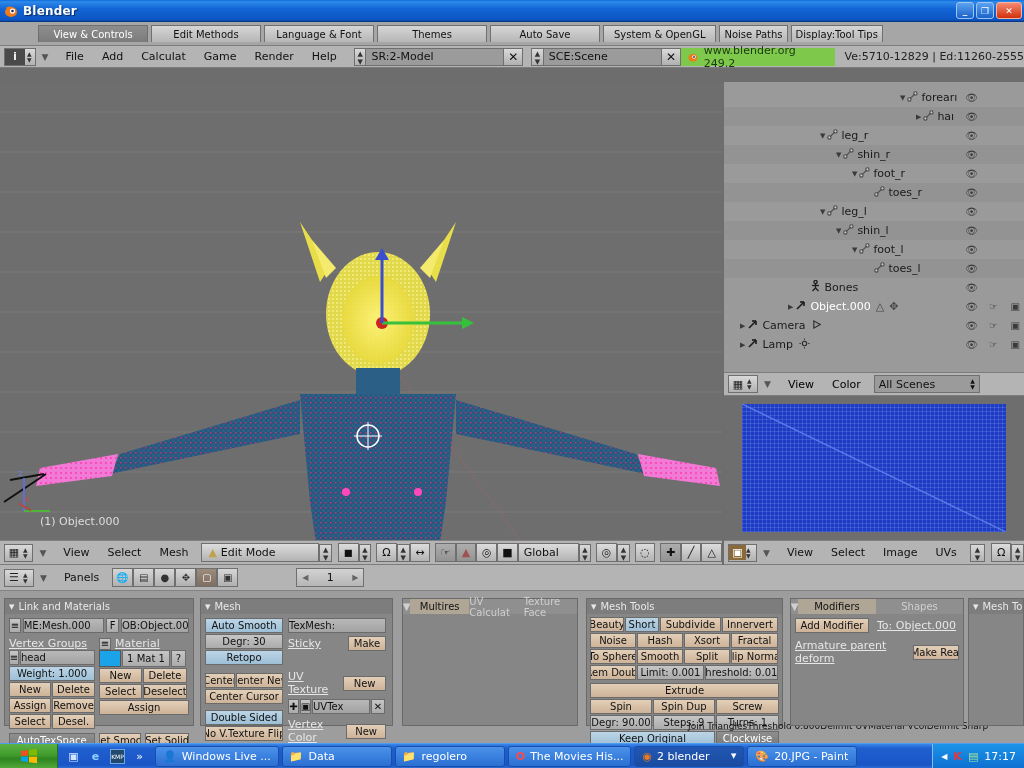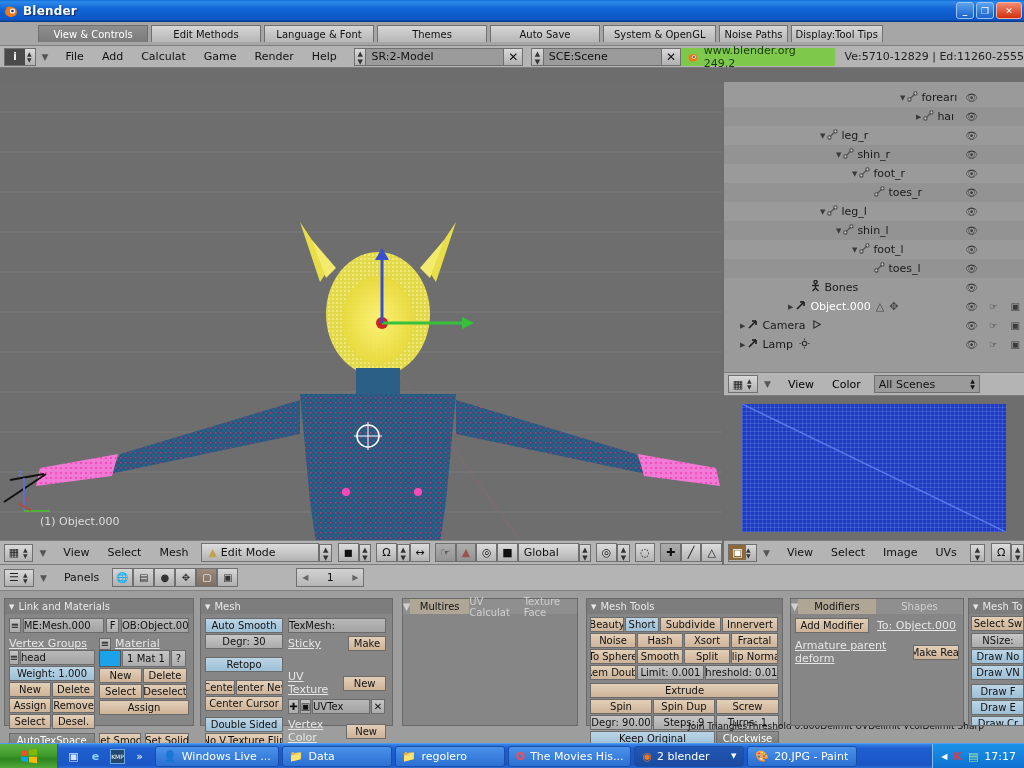--- a/index.html
+++ b/index.html
@@ -687,21 +687,21 @@
 
   <div class="panel" style="left:200px; top:33px; width:193px; height:128px;">
     <div class="ptitle">
       <span class="tri">▼</span>
       <span>Mesh</span>
     </div>
     <div style="padding:4px;display:flex;gap:5px">
       <div style="width:78px">
         <div class="bbtn blue">Auto Smooth</div>
         <div class="bbtn grey" style="margin-top:1px">Degr: 30</div>
-        <div class="bbtn blue" style="margin-top:8px">Retopo</div>
+        <div class="bbtn blue" style="margin-top:1px">Retopo</div>
         <div style="display:flex;gap:1px;margin-top:8px">
           <span class="bbtn" style="width:30px">Center</span>
           <span class="bbtn" style="width:47px">Center New</span>
         </div>
         <div class="bbtn" style="margin-top:1px">Center Cursor</div>
         <div class="bbtn blue" style="margin-top:6px">Double Sided</div>
         <div class="bbtn" style="margin-top:1px">No V.Texture Flip</div>
       </div>
       <div style="width:98px">
         <div class="bbtn field">TexMesh:</div>
@@ -784,21 +784,21 @@
         <span class="bbtn" style="width:80px">Extrude Dup</span>
         <span class="bbtn grey" style="width:109px">Offset: 1.00</span>
       </div>
     </div>
   </div>
 
   <div style="position:absolute;left:688px;top:156px;display:flex;gap:0;font-size:9px;color:#111;white-space:nowrap">
     <span>Join Triangles</span>
     <span>Threshold 0.800</span>
     <span>Delimit UV</span>
-    <span>Delimit Vcol</span>
+    <span>Material Vcol</span>
     <span>Delimit Sharp</span>
   </div>
 
   <div class="panel" style="left:790px; top:33px; width:174px; height:128px;">
     <div style="display:flex;height:15px">
       <span class="ptab2" style="width:7px">▼</span>
       <span class="ptab2 sel" style="width:78px">Modifiers</span>
       <span class="ptab2" style="width:87px">Shapes</span>
     </div>
     <div style="padding:4px">
@@ -810,30 +810,20 @@
         <span class="lbl w">Armature parent deform</span>
         <span class="bbtn" style="width:54px">Make Real</span>
       </div>
     </div>
   </div>
 
   <div class="panel" style="left:968px; top:33px; width:56px; height:128px;overflow:hidden">
     <div class="ptitle">
       <span class="tri">▼</span>
       <span>Mesh To</span>
-    </div>
-    <div style="padding:2px">
-      <div class="bbtn" style="width:54px">Select Sw</div>
-      <div class="bbtn grey" style="width:54px;margin-top:2px">NSize:</div>
-      <div class="bbtn blue" style="width:54px;margin-top:1px">Draw No</div>
-      <div class="bbtn blue" style="width:54px;margin-top:1px">Draw VN</div>
-      <div class="bbtn blue" style="width:54px;margin-top:4px">Draw F</div>
-      <div class="bbtn blue" style="width:54px;margin-top:1px">Draw E</div>
-      <div class="bbtn blue" style="width:54px;margin-top:1px">Draw Cr</div>
-
     </div>
   </div>
 </div>
 
 <div class="taskbar">
   <div class="startbtn">
     <svg width="18" height="18" viewBox="0 0 18 18">
       <path d="M1 4 L8 3 L8 8.5 L1 9 Z" fill="#f25022"></path>
       <path d="M9 2.8 L17 1.8 L17 8.5 L9 8.5 Z" fill="#7fba00"></path>
       <path d="M1 9.8 L8 9.8 L8 15 L1 14 Z" fill="#00a4ef"></path>

